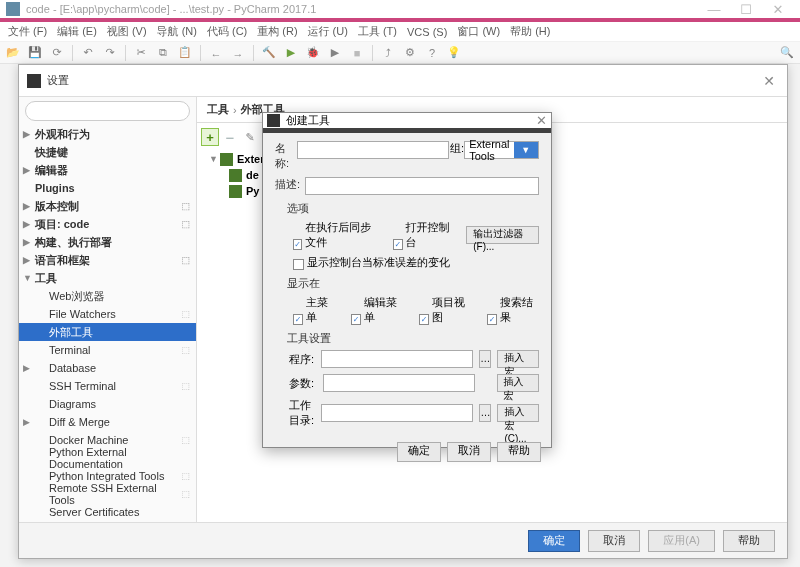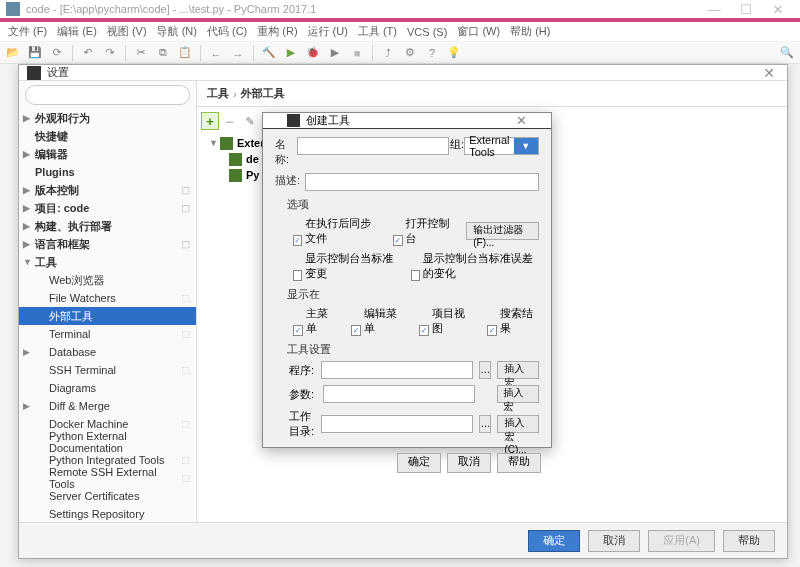--- a/index.html
+++ b/index.html
@@ -15,21 +15,21 @@
 
 .toolbar { height: 22px; background: #f7f7f7; display: flex; align-items: center; padding: 0 4px; gap: 4px; border-bottom: 1px solid #ddd; }
 .tbtn { width: 18px; height: 18px; display: inline-flex; align-items: center; justify-content: center; color: #666; }
 .tsep { width: 1px; height: 16px; background: #ccc; margin: 0 2px; }
 .toolbar .search { margin-left: auto; }
 
 .dim { position: absolute; inset: 0; background: rgba(255,255,255,0.2); pointer-events: none; }
 
 
 .settings { position: absolute; left: 18px; top: 64px; width: 770px; height: 495px; background: #fff; border: 1px solid #aaa; box-shadow: 0 2px 10px rgba(0,0,0,0.2); display: flex; flex-direction: column; }
-.settings-title { height: 16px; display: flex; align-items: center; padding: 0 8px; border-bottom: 1px solid #ddd; }
+.settings-title { height: 32px; display: flex; align-items: center; padding: 0 8px; border-bottom: 1px solid #ddd; }
 .settings-title .dicon { width: 14px; height: 14px; background: #333; margin-right: 6px; }
 .settings-title .t { flex: 1; color: #333; }
 .settings-title .x { color: #888; font-size: 14px; padding: 0 4px; }
 
 .settings-body { flex: 1; display: flex; overflow: hidden; }
 .side { width: 178px; border-right: 1px solid #ddd; display: flex; flex-direction: column; background: #fafafa; }
 .search-row { padding: 4px 6px; }
 .search-row input { width: 100%; height: 20px; border: 1px solid #ccc; border-radius: 10px; padding: 0 18px 0 8px; }
 .tree { flex: 1; overflow-y: auto; }
 .tree-item { display: flex; align-items: center; height: 18px; padding: 0 6px 0 16px; color: #333; position: relative; }
@@ -54,21 +54,21 @@
 .st-item .ic { width: 13px; height: 13px; background: #4a7a2a; margin-right: 4px; }
 .st-item.sub { padding-left: 24px; }
 
 .settings-foot { height: 36px; border-top: 1px solid #ddd; display: flex; align-items: center; justify-content: flex-end; gap: 8px; padding: 0 12px; background: #f4f4f4; }
 .btn { height: 22px; padding: 0 14px; border: 1px solid #adadad; background: #e9e9e9; color: #333; display: inline-flex; align-items: center; }
 .btn.primary { background: #3c7dd0; border-color: #2a5a9a; color: #fff; }
 .btn.disabled { color: #aaa; }
 
 
 .tooldlg { position: absolute; left: 262px; top: 112px; width: 290px; height: 336px; background: #f0f0f0; border: 1px solid #888; box-shadow: 0 4px 14px rgba(0,0,0,0.3); display: flex; flex-direction: column; }
-.tooldlg-title { height: 22px; background: #fff; display: flex; align-items: center; padding: 0 24px; border-bottom: 1px solid #404040; }
+.tooldlg-title { height: 22px; background: #fff; display: flex; align-items: center; padding: 0 4px; border-bottom: 5px solid #404040; }
 .tooldlg-title .dicon { width: 13px; height: 13px; background: #333; margin-right: 6px; }
 .tooldlg-title .t { flex: 1; }
 .tooldlg-title .x { color: #888; font-size: 13px; }
 .tooldlg-body { flex: 1; padding: 8px 12px; }
 .frow { display: flex; margin-bottom: 6px; }
 .frow .lbl { width: 30px; color: #333; }
 .frow input[type=text] { flex: 1; height: 18px; border: 1px solid #aaa; padding: 0 4px; background: #fff; }
 .frow .lbl2 { width: 20px; text-align: right; }
 .group-combo { width: 100px; height: 18px; border: 1px solid #aaa; background: #fff; display: flex; align-items: center; }
 .group-combo span { flex: 1; padding: 0 4px; }
@@ -310,24 +310,20 @@
           </span>
         <span class="chk">
             <span class="box on"></span>
             <span>打开控制台</span>
           </span>
         <span class="fbtn">输出过滤器(F)...</span>
       </div>
       <div class="chkrow">
         <span class="chk">
             <span class="box"></span>
-            <span>显示控制台当标准变更</span>
-          </span>
-        <span class="chk">
-            <span class="box"></span>
             <span>显示控制台当标准误差的变化</span>
           </span>
       </div>
     </div>
     <div class="section">显示在</div>
     <div class="chkgroup">
       <div class="chkrow">
         <span class="chk">
             <span class="box on"></span>
             <span>主菜单</span>

